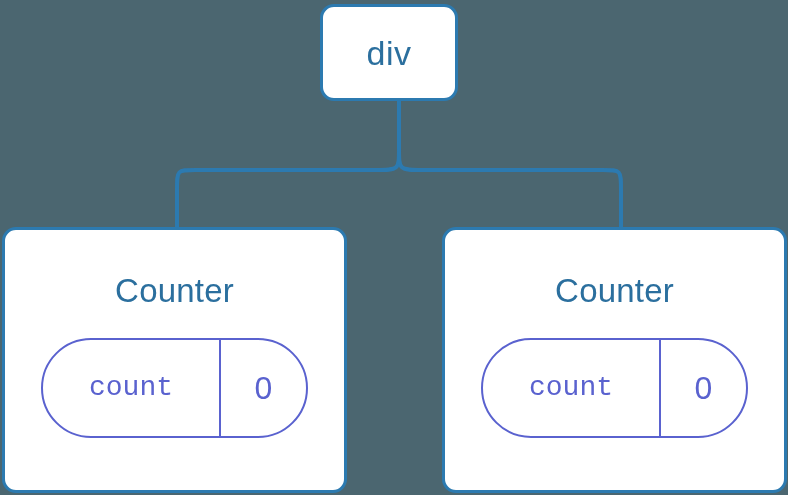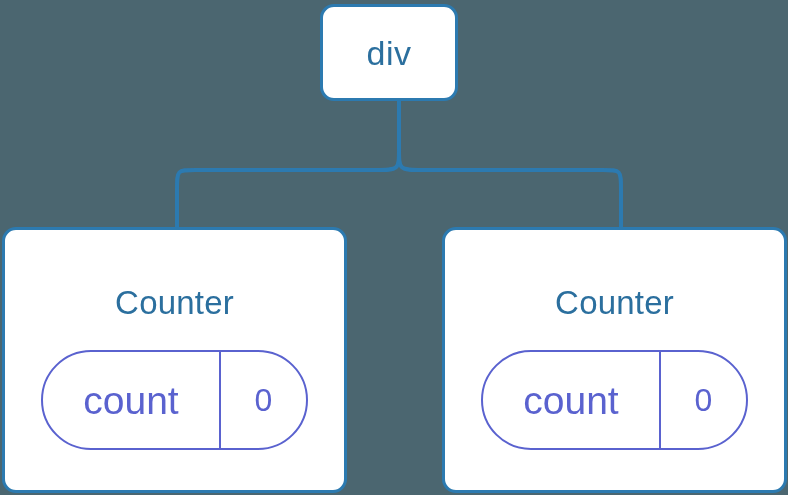--- a/index.html
+++ b/index.html
@@ -63,21 +63,21 @@
     display: flex;
     flex-direction: column;
     align-items: center;
   }
   #node-child-0 { left: 2px; }
   #node-child-1 { left: 442px; }
 
   .component-title {
     font-size: 33px;
     color: #2b6f9e;
-    margin-top: 56px;
+    margin-top: 44px;
     line-height: 1;
     letter-spacing: 0.2px;
   }
 
   
   .state-pill {
     margin-top: 31px;
     width: 267px;
     height: 100px;
     border: 2px solid #5a62cf;
@@ -86,23 +86,24 @@
     display: flex;
     align-items: stretch;
     background: #ffffff;
   }
   .state-key {
     flex: 0 0 176px;
     display: flex;
     align-items: center;
     justify-content: center;
     border-right: 2px solid #5a62cf;
-    font-size: 39px;
+    font-size: 28px;
     color: #5a62cf;
     line-height: 1;
+    font-family: Liberation Mono, monospace;
   }
   .state-value {
     flex: 1 1 auto;
     display: flex;
     align-items: center;
     justify-content: center;
     font-size: 32px;
     color: #5a62cf;
     line-height: 1;
   }

